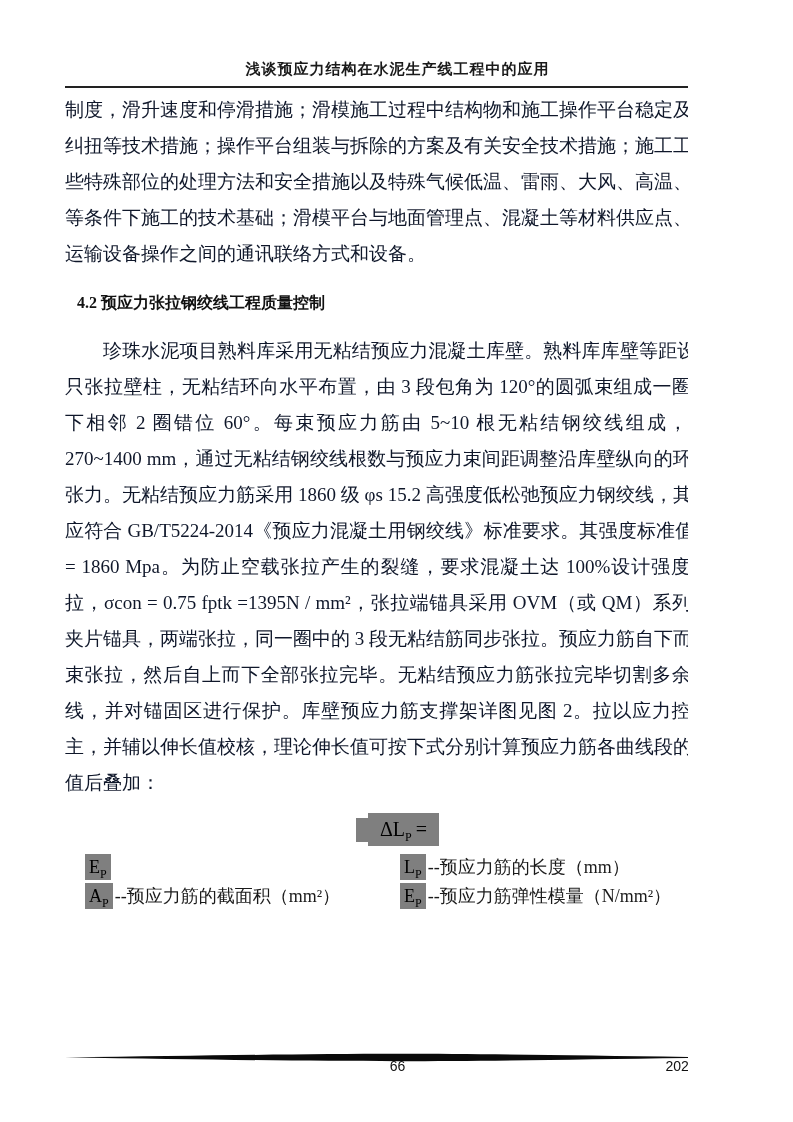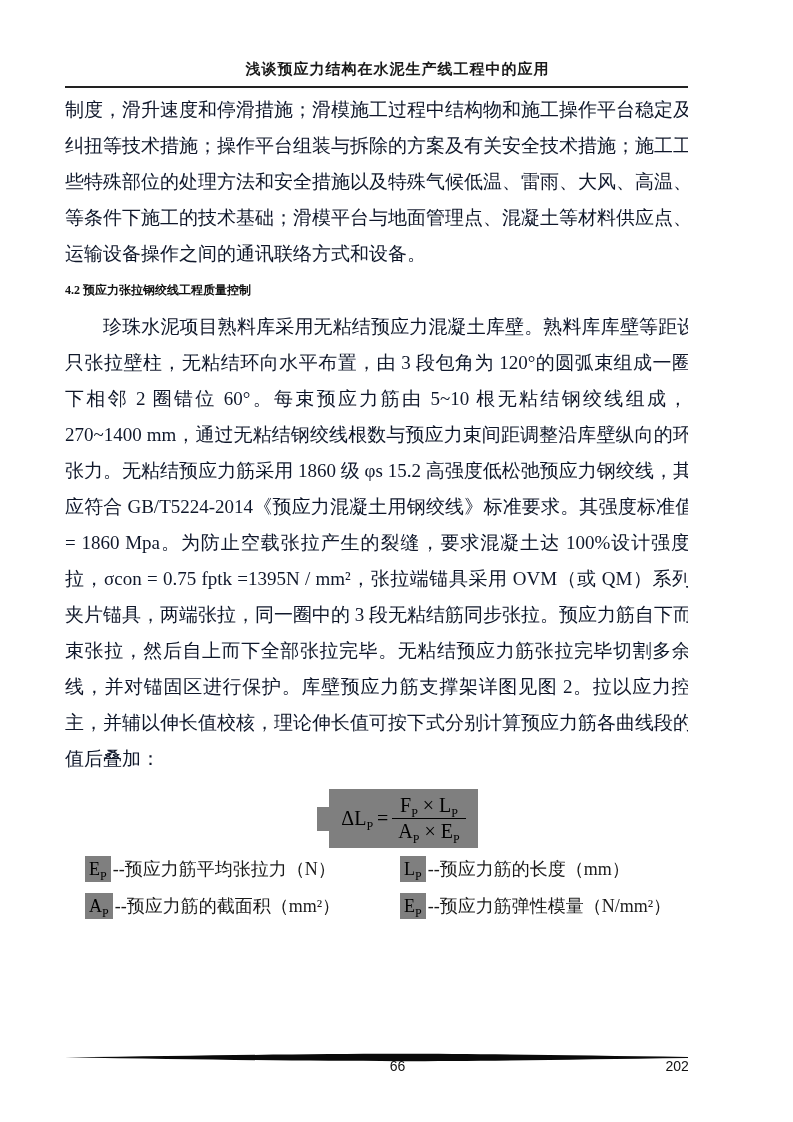--- a/index.html
+++ b/index.html
@@ -14,36 +14,36 @@
     padding-bottom:7px;border-bottom:2px solid #222;
   }
   
   .flow{position:absolute;left:65px;top:92px;width:665px;}
   .para{
     margin:0;font-size:19px;line-height:36px;text-align:justify;
     text-justify:inter-ideograph;color:#0f172a;
   }
   .para.indent{text-indent:2em;}
   .section-heading{
-    margin:0;font-size:12px;line-height:37px;font-weight:bold;color:#111;
+    margin:12px;font-size:16px;line-height:37px;font-weight:bold;color:#111;
   }
   
   .formula-row{display:flex;justify-content:center;align-items:center;margin:12px 0 8px 0;}
   .f-tab{width:12px;height:24px;background:#7f7f7f;}
   .f-box{
     background:#7f7f7f;color:#000;display:flex;align-items:center;gap:4px;
     padding:5px 12px;font-size:20px;
   }
   .f-box sub,.sym sub{font-size:12px;line-height:0;}
   .fraction{display:inline-flex;flex-direction:column;text-align:center;line-height:1.15;}
   .fraction .num{border-bottom:1.6px solid #000;padding:0 6px 1px 6px;}
   .fraction .den{padding:1px 6px 0 6px;}
   
   .defs{
-    display:grid;grid-template-columns:315px 1fr;row-gap:11px;
+    display:grid;grid-template-columns:315px 1fr;row-gap:3px;
     margin-top:8px;padding-left:20px;font-size:18px;color:#1a1a1a;
   }
   .def-item{display:flex;align-items:center;white-space:nowrap;}
   .sym{background:#7f7f7f;color:#000;padding:0 4px;margin-right:2px;font-size:18px;line-height:26px;}
   
   .footer-divider{position:absolute;left:65px;top:1048px;width:665px;height:9px;}
   .footer-row{
     position:absolute;left:65px;top:1058px;width:665px;height:20px;
     font-family:"Liberation Sans","DejaVu Sans",sans-serif;font-size:14px;color:#111;
   }
@@ -63,31 +63,26 @@
 
     <h2 class="section-heading">4.2 预应力张拉钢绞线工程质量控制</h2>
 
     <p class="para indent">珍珠水泥项目熟料库采用无粘结预应力混凝土库壁。熟料库库壁等距设置 6 只张拉壁柱，无粘结环向水平布置，由 3 段包角为 120°的圆弧束组成一圈，上下相邻 2 圈错位 60°。每束预应力筋由 5~10 根无粘结钢绞线组成，间距 270~1400 mm，通过无粘结钢绞线根数与预应力束间距调整沿库壁纵向的环向预张力。无粘结预应力筋采用 1860 级 φs 15.2 高强度低松弛预应力钢绞线，其质量应符合 GB/T5224-2014《预应力混凝土用钢绞线》标准要求。其强度标准值 fptk = 1860 Mpa。为防止空载张拉产生的裂缝，要求混凝土达 100%设计强度后张拉，σcon = 0.75 fptk =1395N / mm²，张拉端锚具采用 OVM（或 QM）系列单孔夹片锚具，两端张拉，同一圈中的 3 段无粘结筋同步张拉。预应力筋自下而上隔束张拉，然后自上而下全部张拉完毕。无粘结预应力筋张拉完毕切割多余钢绞线，并对锚固区进行保护。库壁预应力筋支撑架详图见图 2。拉以应力控制为主，并辅以伸长值校核，理论伸长值可按下式分别计算预应力筋各曲线段的伸长值后叠加：</p>
 
     <div class="formula-row">
       <span class="f-tab"></span>
       <span class="f-box">
         <span><span>ΔL</span><sub>P</sub></span>
         <span>=</span>
-        <span class="fraction">
-          <span class="num"><span>F</span><sub>P</sub> <span>×</span> <span>L</span><sub>P</sub></span>
-          <span class="den"><span>A</span><sub>P</sub> <span>×</span> <span>E</span><sub>P</sub></span>
-        </span>
       </span>
     </div>
 
     <div class="defs">
       <div class="def-item">
         <span class="sym"><span>E</span><sub>P</sub></span>
-        <span>--预应力筋平均张拉力（N）</span>
       </div>
       <div class="def-item">
         <span class="sym"><span>L</span><sub>P</sub></span>
         <span>--预应力筋的长度（mm）</span>
       </div>
       <div class="def-item">
         <span class="sym"><span>A</span><sub>P</sub></span>
         <span>--预应力筋的截面积（mm²）</span>
       </div>
       <div class="def-item">

